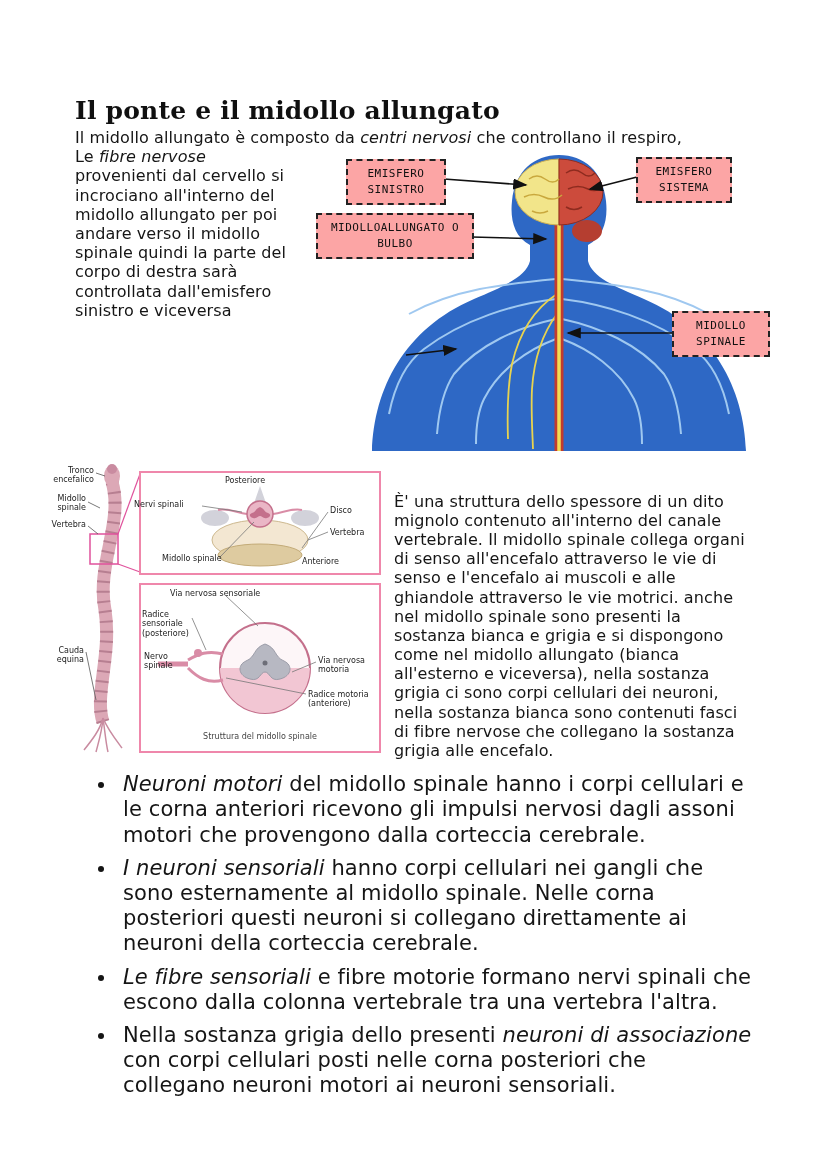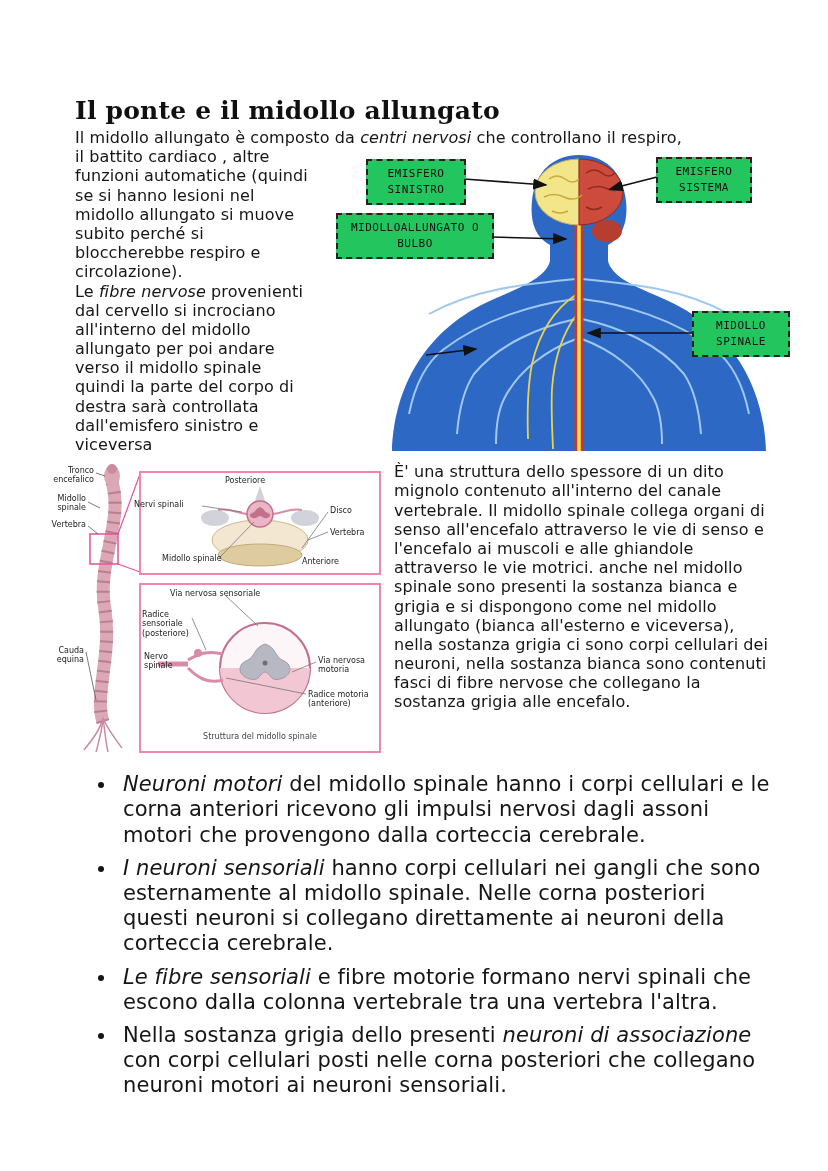--- a/index.html
+++ b/index.html
@@ -1,43 +1,43 @@
 <!DOCTYPE html>
 <html><head>
 <meta charset="utf-8">
 <style>
   html,body{margin:0;padding:0;background:#fff;}
   .page{
     width:828px;height:1171px;box-sizing:border-box;
-    padding:96px 56px 0 75px;background:#fff;position:relative;
+    padding:96px 76px 0 75px;background:#fff;position:relative;
     font-family:"DejaVu Sans",sans-serif;color:#151515;overflow:hidden;border-radius:28px;
   }
   h1.title{
     font-family:"DejaVu Serif",serif;font-weight:bold;font-size:25px;
     margin:0 0 3px 0;color:#101010;letter-spacing:.2px;
   }
   h2.title{
     font-family:"DejaVu Serif",serif;font-weight:bold;font-size:25px;
     margin:10px 0 4px 0;clear:both;color:#101010;letter-spacing:.2px;
   }
   p.body{font-size:16px;line-height:1.2;margin:0;letter-spacing:.1px;}
   .it{font-style:italic;}
   
   .figure1{
     float:right;width:470px;height:305px;position:relative;
     margin:2px -22px 6px 12px;
   }
   .figure1 svg{position:absolute;left:0;top:0;}
   .flabel{
-    position:absolute;border:2px dashed #222;background:#22c55e;
+    position:absolute;border:2px dashed #222;background:#fca5a5;
     font-family:"DejaVu Sans Mono",monospace;font-size:11px;line-height:1.45;
     letter-spacing:.5px;text-align:center;padding:5px 4px;color:#111;
   }
   
-  .sec2-row{display:flex;align-items:flex-start;clear:both;}
+  .sec2-row{display:flex;align-items:flex-end;clear:both;}
   .figure2{
     flex:0 0 auto;width:360px;height:300px;position:relative;
     margin-left:-45px;margin-right:4px;
   }
   .figure2 svg{position:absolute;left:0;top:0;}
   .slabel{
     position:absolute;font-size:8px;line-height:1.15;color:#222;
     font-family:"DejaVu Sans",sans-serif;
   }
   .slabel.right{text-align:right;}
@@ -114,23 +114,20 @@
         <line x1="102" y1="206" x2="152" y2="200" marker-end="url(#arr)"></line>
         <line x1="370" y1="184" x2="264" y2="184" marker-end="url(#arr)"></line>
       </g>
     </svg>
     <div class="flabel" style="left:42px;top:10px;width:88px;">EMISFERO SINISTRO</div>
     <div class="flabel" style="left:332px;top:8px;width:84px;">EMISFERO SISTEMA</div>
     <div class="flabel" style="left:12px;top:64px;width:146px;">MIDOLLOALLUNGATO O BULBO</div>
     <div class="flabel" style="left:368px;top:162px;width:86px;">MIDOLLO SPINALE</div>
   </div>
 
-  <p class="body">
-    <span>il battito cardiaco , altre funzioni automatiche (quindi se si hanno lesioni nel midollo allungato si muove subito perché si bloccherebbe respiro e circolazione).</span>
-  </p>
   <p class="body">
     <span>Le </span><span class="it">fibre nervose</span><span> provenienti dal cervello si incrociano all'interno del midollo allungato per poi andare verso il midollo spinale quindi la parte del corpo di destra sarà controllata dall'emisfero sinistro e viceversa</span>
   </p>
   <div class="clear"></div>
 
 
   <div class="sec2-row">
 
     <div class="figure2">
       <svg width="360" height="300" viewBox="0 0 360 300">

